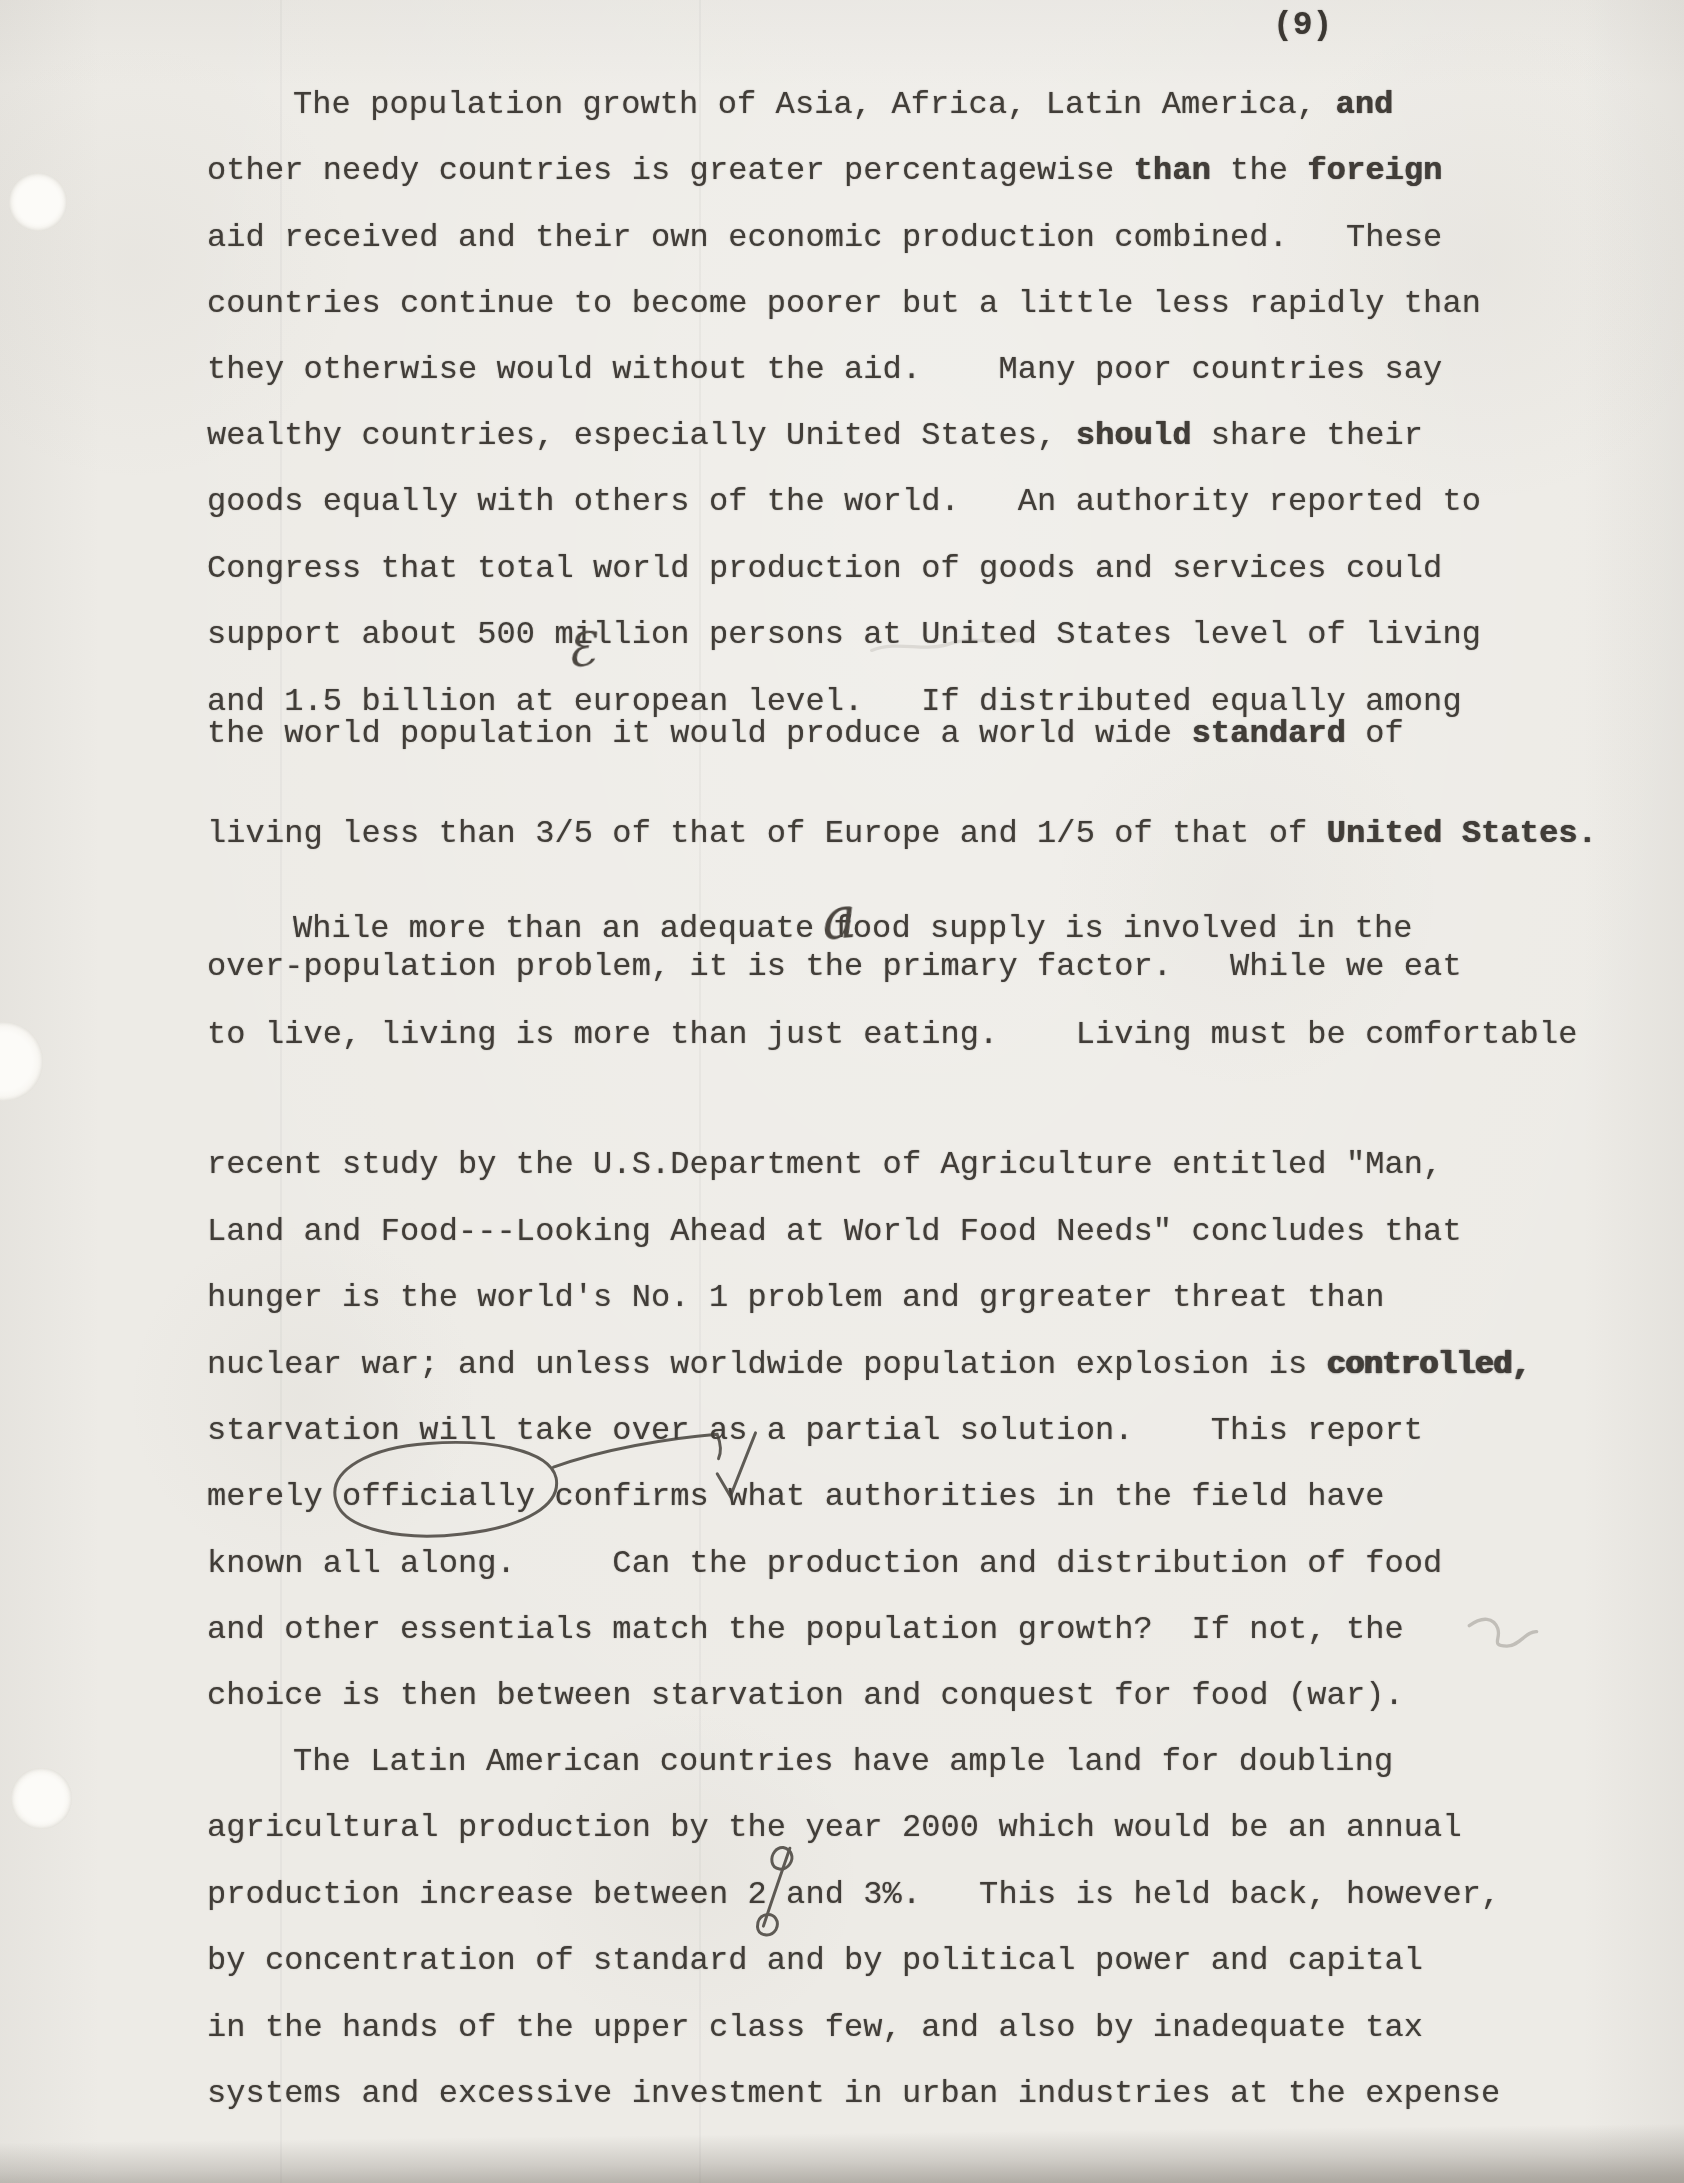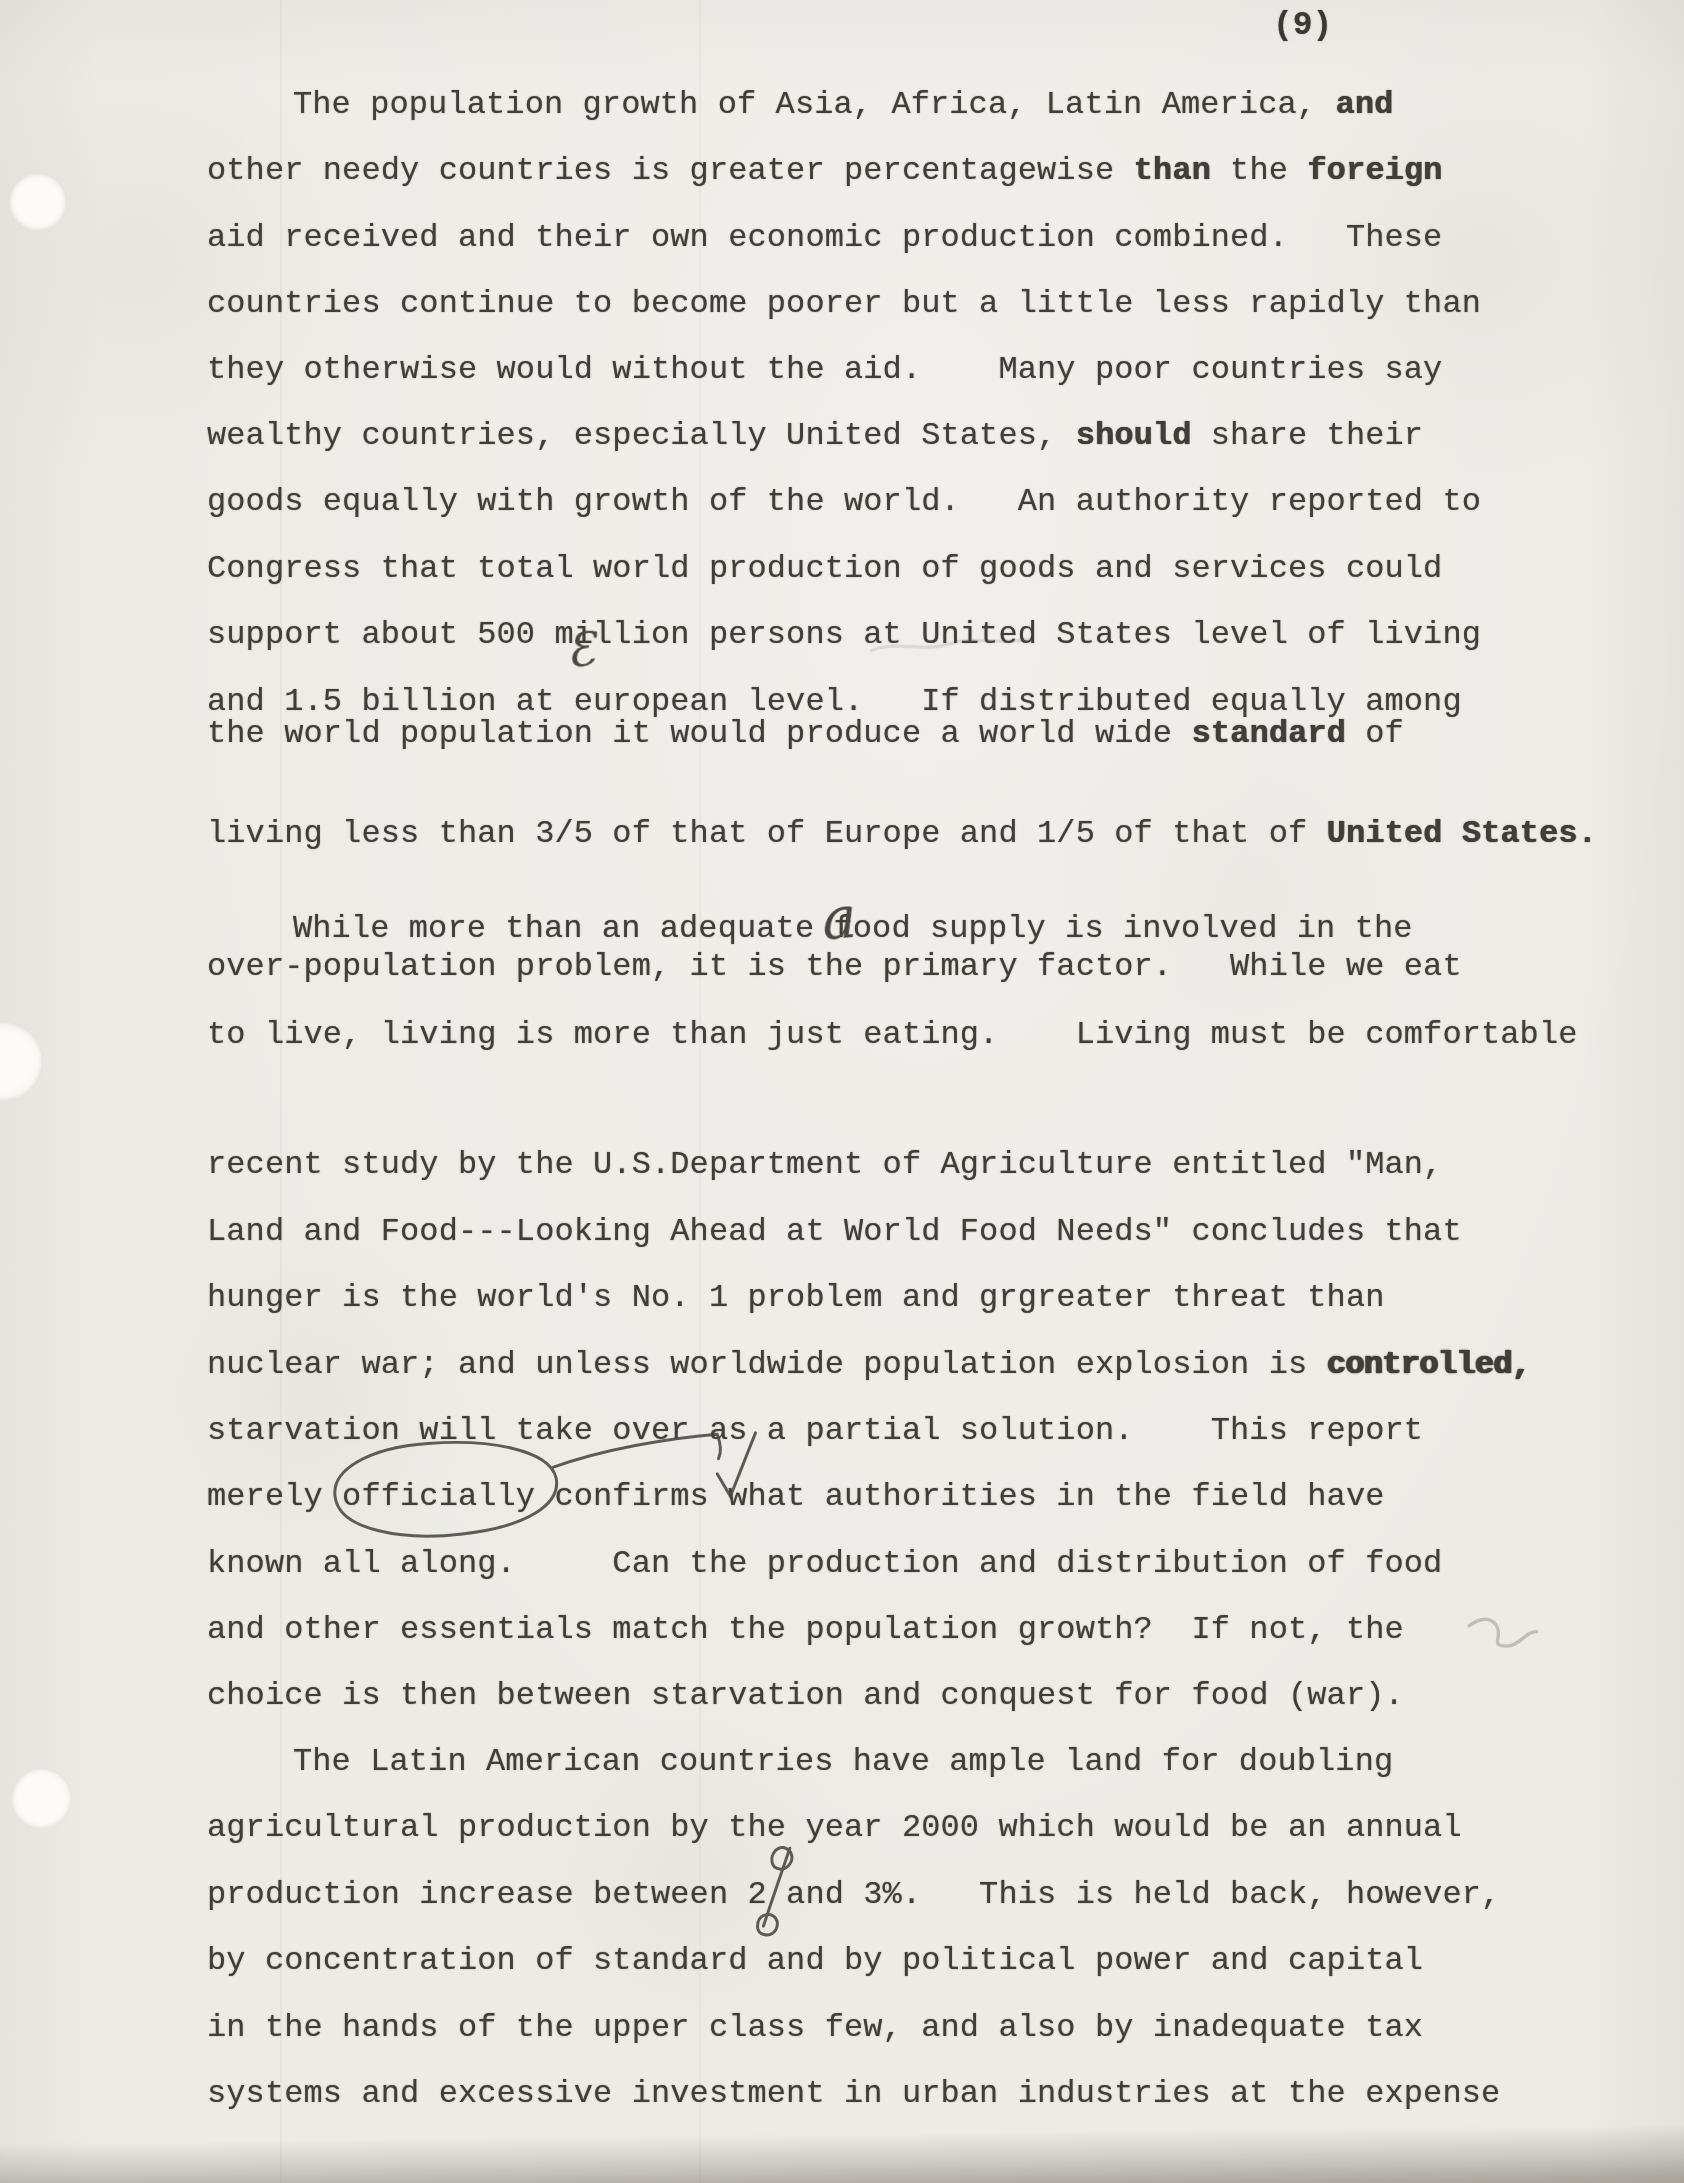--- a/index.html
+++ b/index.html
@@ -74,21 +74,21 @@
 
   <div class="page-number">(9)</div>
 
   <div class="text-layer" id="text-layer">
       <div class="line" style="top: 86px; left: 293px;"><span>The population growth of Asia, Africa, Latin America, </span><span class="ov">and</span></div>
       <div class="line" style="top: 152px; left: 207px;"><span>other needy countries is greater percentagewise </span><span class="ov">than</span><span> the </span><span class="ov">foreign</span></div>
       <div class="line" style="top: 219px; left: 207px;"><span>aid received and their own economic production combined.   These</span></div>
       <div class="line" style="top: 285px; left: 207px;"><span>countries continue to become poorer but a little less rapidly than</span></div>
       <div class="line" style="top: 351px; left: 207px;"><span>they otherwise would without the aid.    Many poor countries say</span></div>
       <div class="line" style="top: 417px; left: 207px;"><span>wealthy countries, especially United States, </span><span class="ov">should</span><span> share their</span></div>
-      <div class="line" style="top: 483px; left: 207px;"><span>goods equally with growth of the world.   An authority reported to</span></div>
+      <div class="line" style="top: 483px; left: 207px;"><span>goods equally with others of the world.   An authority reported to</span></div>
       <div class="line" style="top: 550px; left: 207px;"><span>Congress that total world production of goods and services could</span></div>
       <div class="line" style="top: 616px; left: 207px;"><span>support about 500 million persons at United States level of living</span></div>
       <div class="line" style="top: 683px; left: 207px;"><span>and 1.5 billion at european level.   If distributed equally among</span></div>
       <div class="line" style="top: 715px; left: 207px;"><span>the world population it would produce a world wide </span><span class="ov">standard</span><span> of</span></div>
       <div class="line" style="top: 815px; left: 207px;"><span>living less than 3/5 of that of Europe and 1/5 of that of </span><span class="ov">United States.</span></div>
       <div class="line" style="top: 882px; left: 293px; margin-top: 28px;"><span>While more than an adequate food supply is involved in the</span></div>
       <div class="line" style="top: 948px; left: 207px;"><span>over-population problem, it is the primary factor.   While we eat</span></div>
       <div class="line" style="top: 1016px; left: 207px;"><span>to live, living is more than just eating.    Living must be comfortable</span></div>
       <div class="line" style="top: 1146px; left: 207px;"><span>recent study by the U.S.Department of Agriculture entitled "Man,</span></div>
       <div class="line" style="top: 1213px; left: 207px;"><span>Land and Food---Looking Ahead at World Food Needs" concludes that</span></div>

